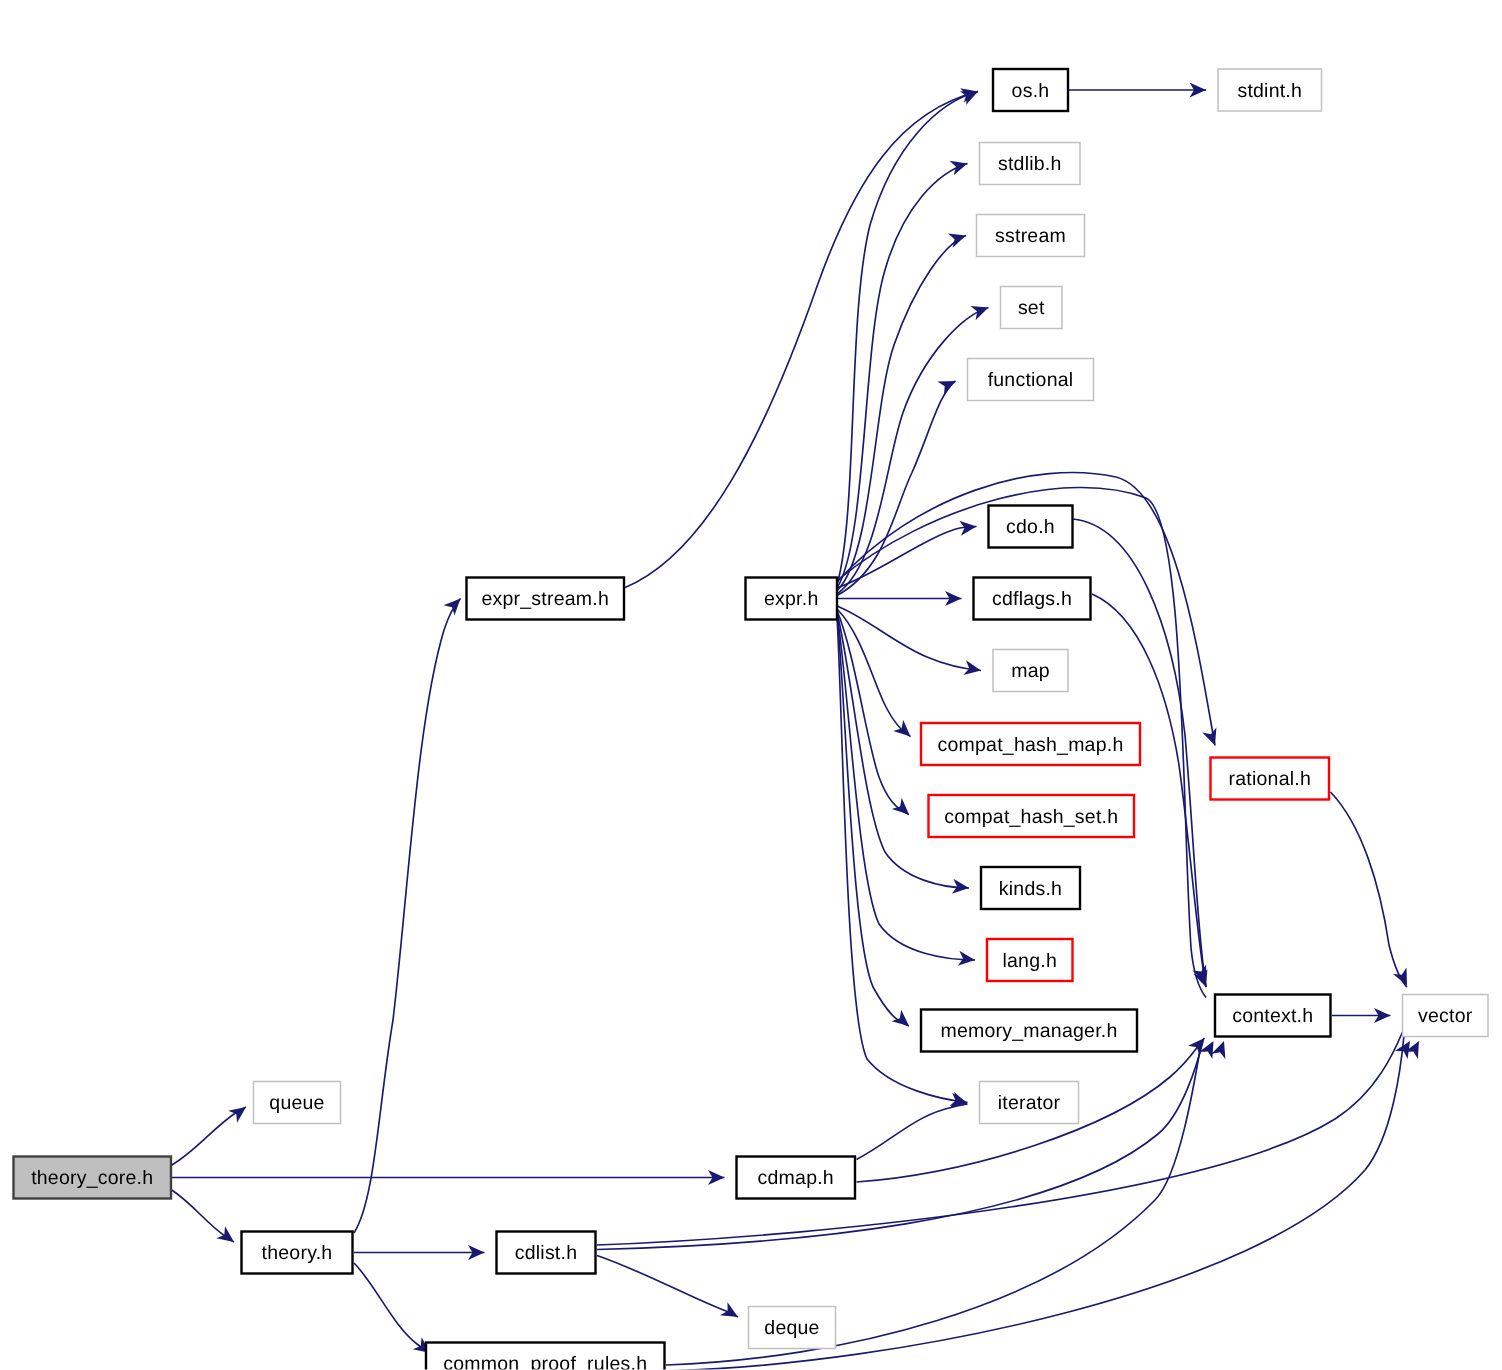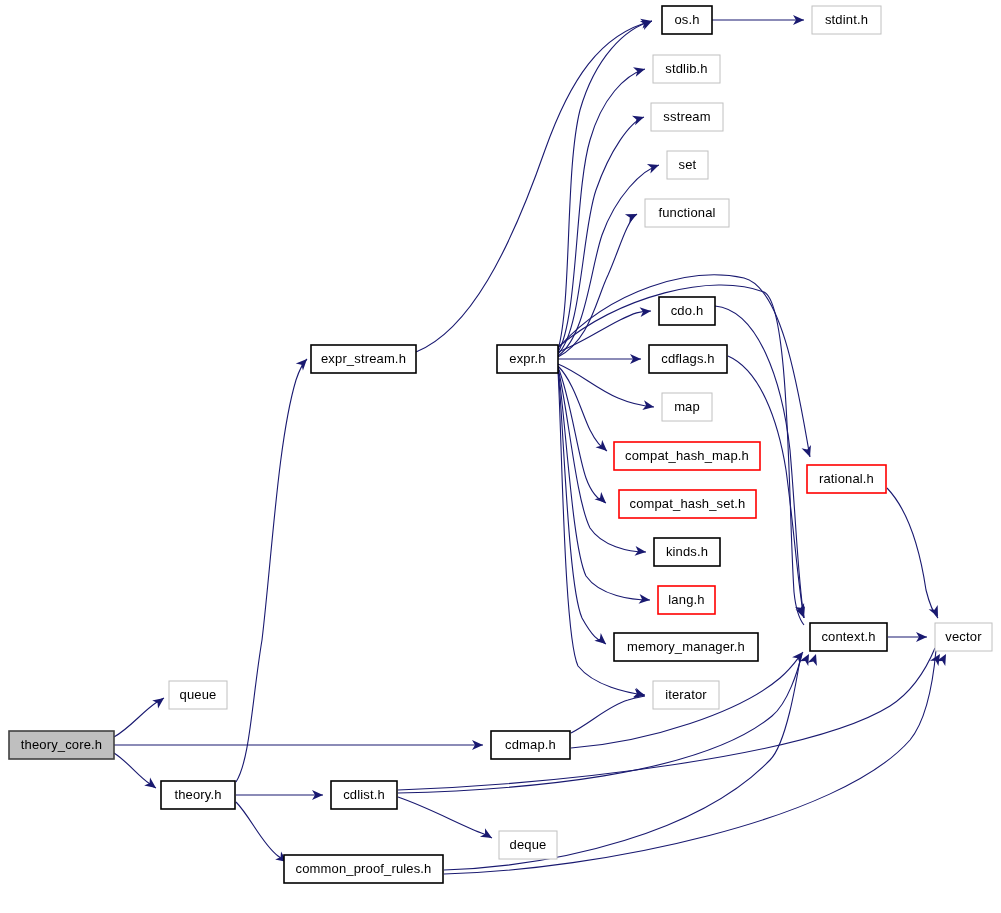--- a/index.html
+++ b/index.html
@@ -10,20 +10,21 @@
   body {
     width: 1001px;
     height: 913px;
     font-family: "Liberation Sans", sans-serif;
     overflow: hidden;
   }
   #graph-root {
     position: relative;
     width: 1001px;
     height: 689px;
+    margin-top: 40px;
   }
   svg#dep-graph {
     display: block;
     width: 1001px;
     height: 913px;
     background: #ffffff;
   }
   .node-box {
     fill: #ffffff;
     stroke: #c0c0c0;

